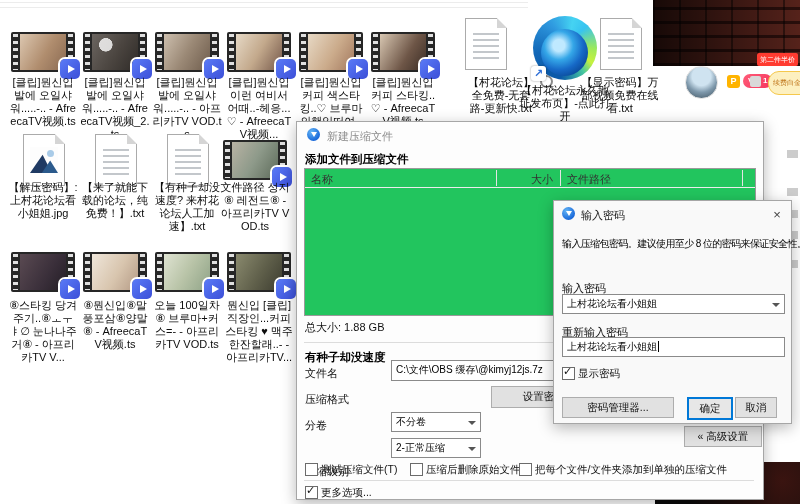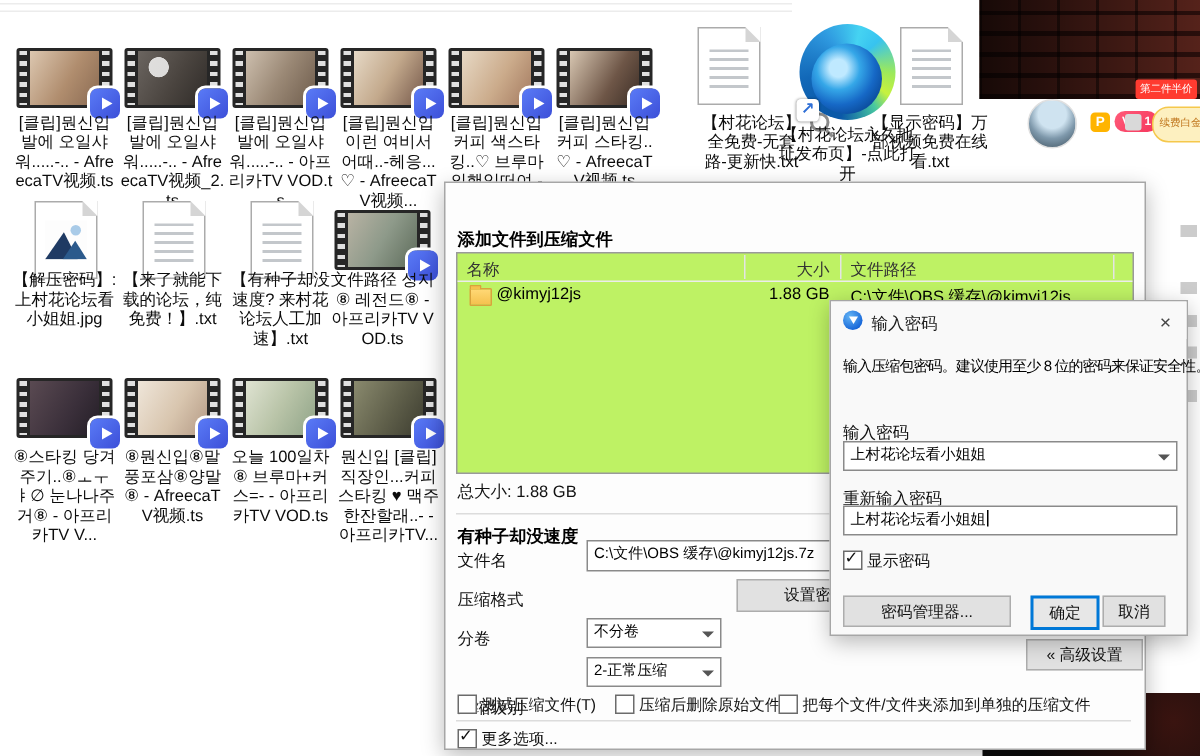--- a/index.html
+++ b/index.html
@@ -83,21 +83,21 @@
     line-height:18px;padding:0 4px;white-space:nowrap;overflow:hidden;}
   .combo .chev{position:absolute;right:4px;top:8px;border-left:4px solid transparent;border-right:4px solid transparent;border-top:4px solid #555;}
   .btn{position:absolute;background:#e1e1e1;border:1px solid #adadad;font-size:10.5px;color:#111;
     display:flex;align-items:center;justify-content:center;white-space:nowrap;overflow:hidden;}
   .btn.primary{border:2px solid #0078d7;background:#e7e7e7;}
   .hline{position:absolute;height:1px;background:#dcdcdc;}
   .cb{position:absolute;width:11px;height:11px;background:#fff;border:1px solid #6b6b6b;}
   .cb.on::after{content:'\2713';position:absolute;left:0px;top:-3px;font-size:11px;color:#111;}
   .cblbl{position:absolute;font-size:10.5px;color:#111;white-space:nowrap;}
   
-  .list{position:absolute;background:#bef264;border:1px solid #9a9a9a;}
+  .list{position:absolute;background:#22c55e;border:1px solid #9a9a9a;}
   .lhead{position:absolute;left:0;right:0;top:0;height:18px;border-bottom:1px solid #ececec;font-size:11px;color:#333;}
   .vdiv{position:absolute;top:1px;height:16px;width:1px;background:#e4e4e4;}
   .lrow{position:absolute;left:0;right:0;top:19px;height:18px;font-size:11px;color:#000;}
   .folder{position:absolute;width:13px;height:10px;background:linear-gradient(#ffd875,#f5c14e);border:1px solid #d9a33c;border-radius:1px;}
   .folder::before{content:'';position:absolute;top:-3px;left:-1px;width:6px;height:2px;background:#f5c14e;border:1px solid #d9a33c;border-bottom:none;border-radius:1px 1px 0 0;}
   .caret{display:inline-block;width:1px;height:11px;background:#000;vertical-align:-2px;margin-left:1px;}
 </style>
 </head>
 <body>
 
@@ -260,37 +260,35 @@
         <span class="holes l"></span>
         <span class="holes r"></span>
         <span class="shot t11"></span>
         <span class="play"></span>
       </div>
       <div class="ilabel" style="left:0;top:299px;width:70px">뭔신입 [클립] 직장인...커피스타킹 ♥ 맥주한잔할래..- - 아프리카TV...</div>
     </div>
   </div>
 
 <div class="dlg" style="left:296px;top:121px;width:466px;height:377px;z-index:10;background:#fdfdfd;">
+  <div class="titlebar">
+    <span class="appico" style="left:10px;top:6px;"></span>
+    <span class="dtitle" style="left:30px;top:7px;color:#8c8c8c;">新建压缩文件</span>
+  </div>
   <div class="sect" style="left:8px;top:30px;">添加文件到压缩文件</div>
 
   <div class="list" style="left:7px;top:46px;width:450px;height:146px;">
     <div class="lhead">
       <span style="position:absolute;left:6px;top:3px;">名称</span>
       <span style="position:absolute;left:195px;top:3px;width:53px;text-align:right;">大小</span>
       <span style="position:absolute;left:262px;top:3px;">文件路径</span>
       <span class="vdiv" style="left:191px;"></span>
       <span class="vdiv" style="left:255px;"></span>
       <span class="vdiv" style="left:437px;"></span>
     </div>
-    <div class="lrow">
-      <span class="folder" style="left:8px;top:4px;"></span>
-      <span style="position:absolute;left:26px;top:2px;">@kimyj12js</span>
-      <span style="position:absolute;left:180px;top:2px;width:68px;text-align:right;">1.88 GB</span>
-      <span style="position:absolute;left:262px;top:2px;">C:\文件\OBS 缓存\@kimyj12js</span>
-    </div>
   </div>
 
   <div class="lbl" style="left:8px;top:198px;">总大小: 1.88 GB</div>
   <div class="hline" style="left:7px;top:220px;width:450px;"></div>
   <div class="sect" style="left:8px;top:228px;">有种子却没速度</div>
 
   <div class="lbl" style="left:8px;top:244px;">文件名</div>
   <div class="field" style="left:94px;top:238px;width:218px;height:19px;">C:\文件\OBS 缓存\@kimyj12js.7z</div>
 
   <div class="lbl" style="left:8px;top:270px;">压缩格式</div>

